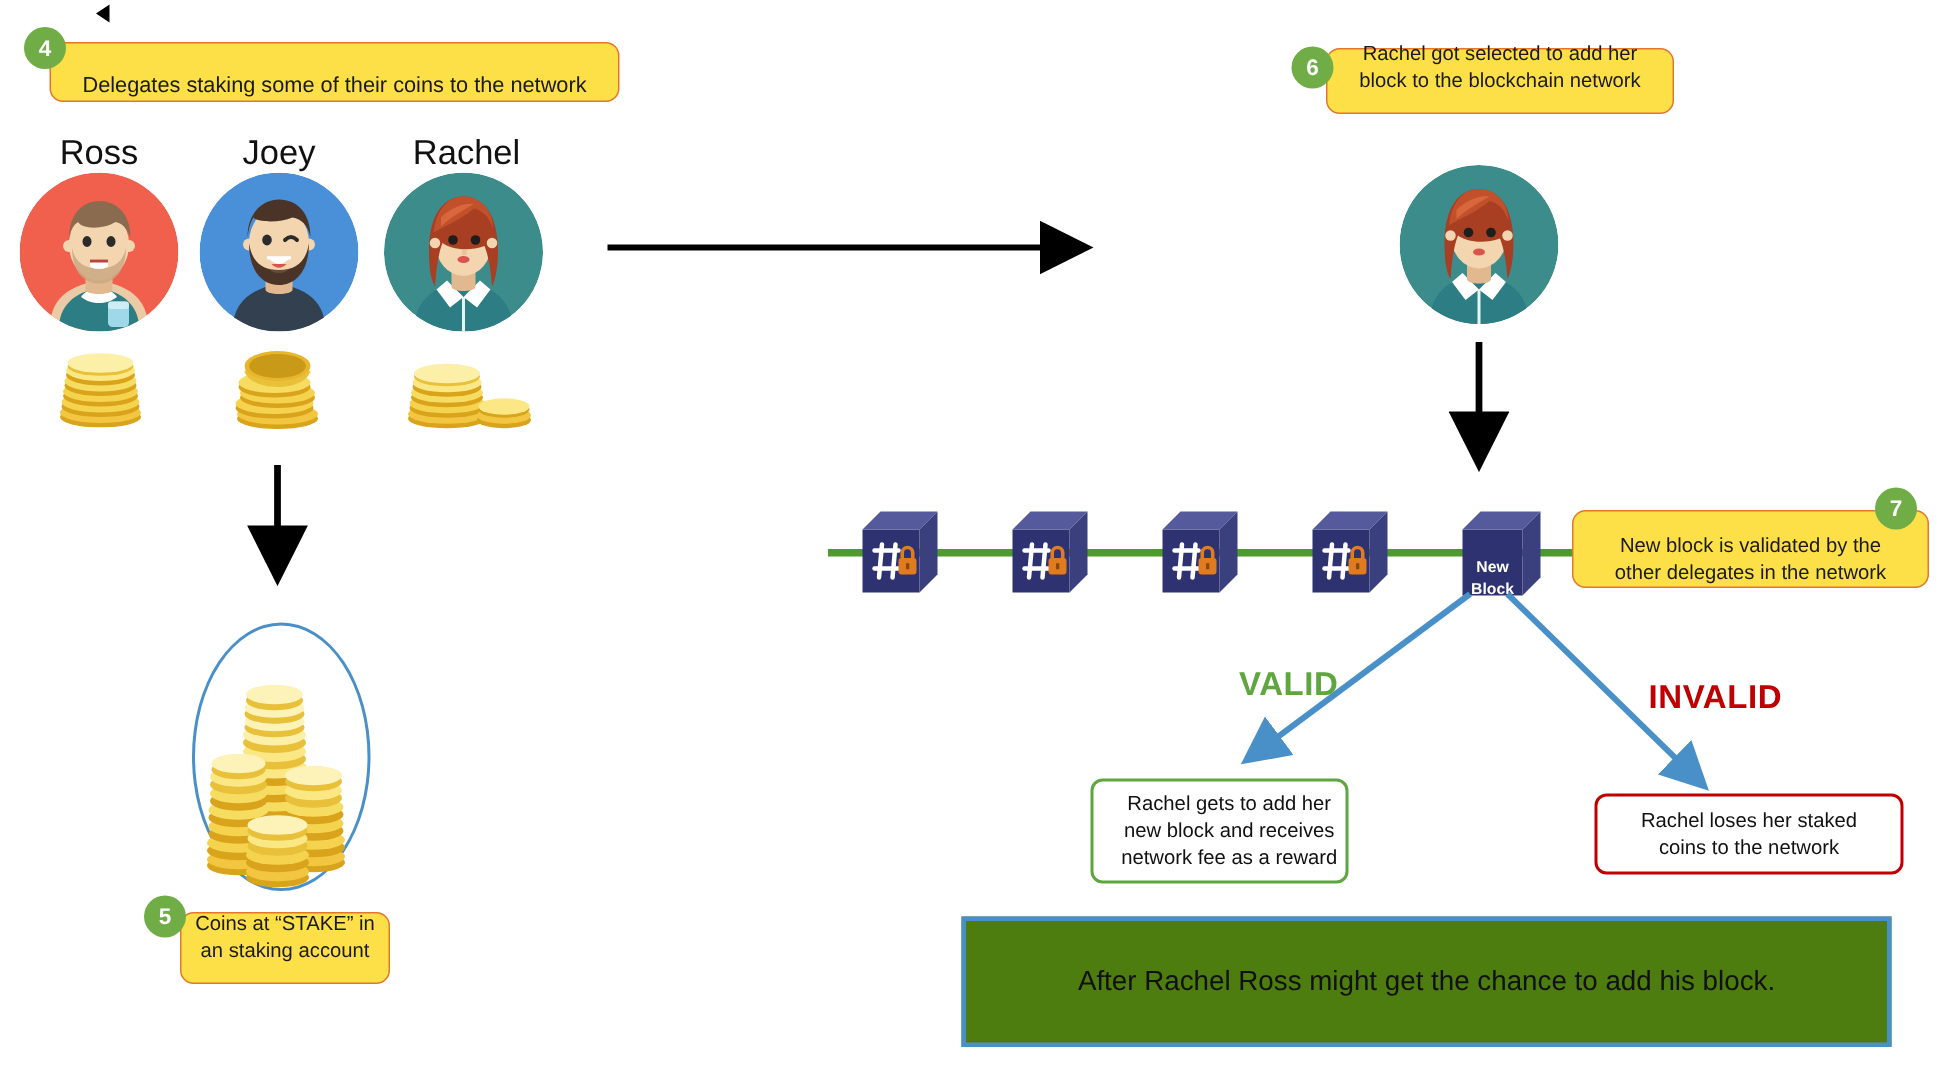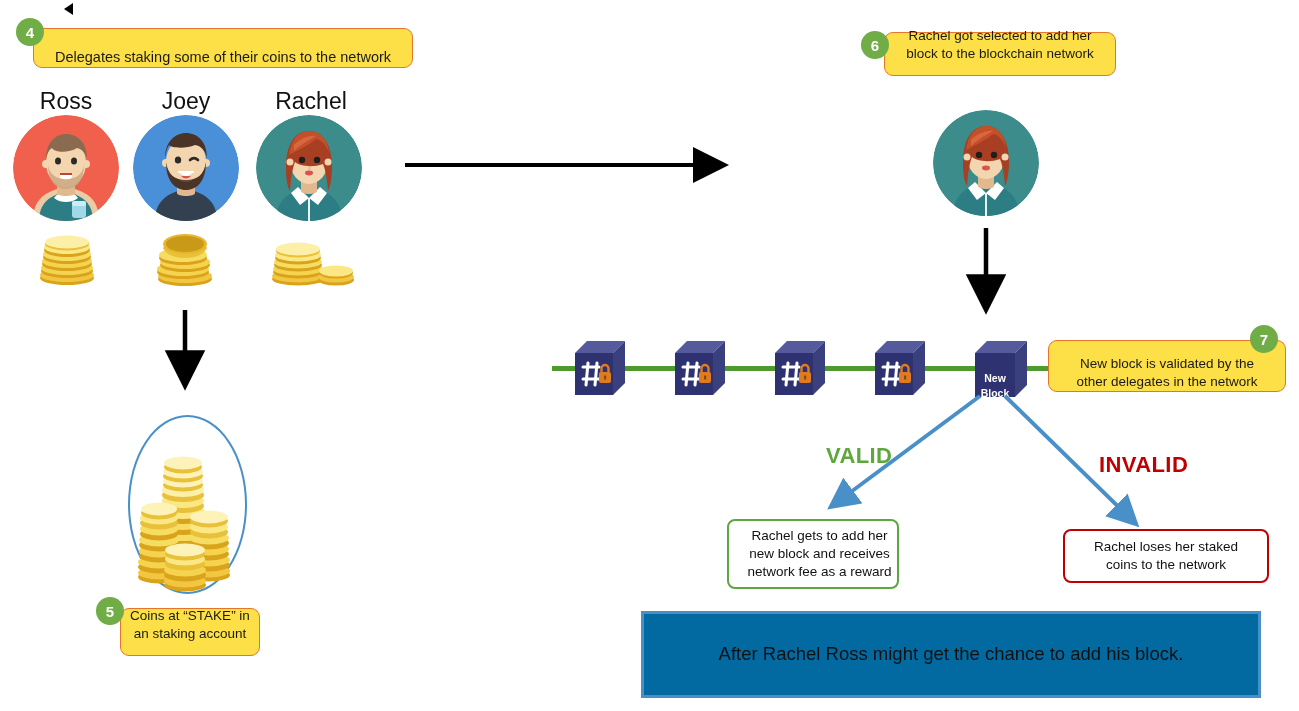--- a/index.html
+++ b/index.html
@@ -41,21 +41,21 @@
 
   .vlabel{position:absolute;font-weight:700;font-size:22px;letter-spacing:.4px;}
 
   .resultbox{
     position:absolute;background:#fff;box-sizing:border-box;
     display:flex;align-items:center;justify-content:center;
     text-align:center;line-height:1.34;border-radius:8px;
   }
 
   .summarybox{
-    position:absolute;background:#0369a1;box-sizing:border-box;
+    position:absolute;background:#4d7c0f;box-sizing:border-box;
     border:3.5px solid #4A90C8;
     display:flex;align-items:center;justify-content:center;
     text-align:center;line-height:1.45;
   }
 
   .ellipse{position:absolute;border:2px solid #4A90C8;border-radius:50%;background:transparent;}
 
   .tri{position:absolute;width:0;height:0;
        border-top:6px solid transparent;border-bottom:6px solid transparent;
        border-right:9px solid #000;}

